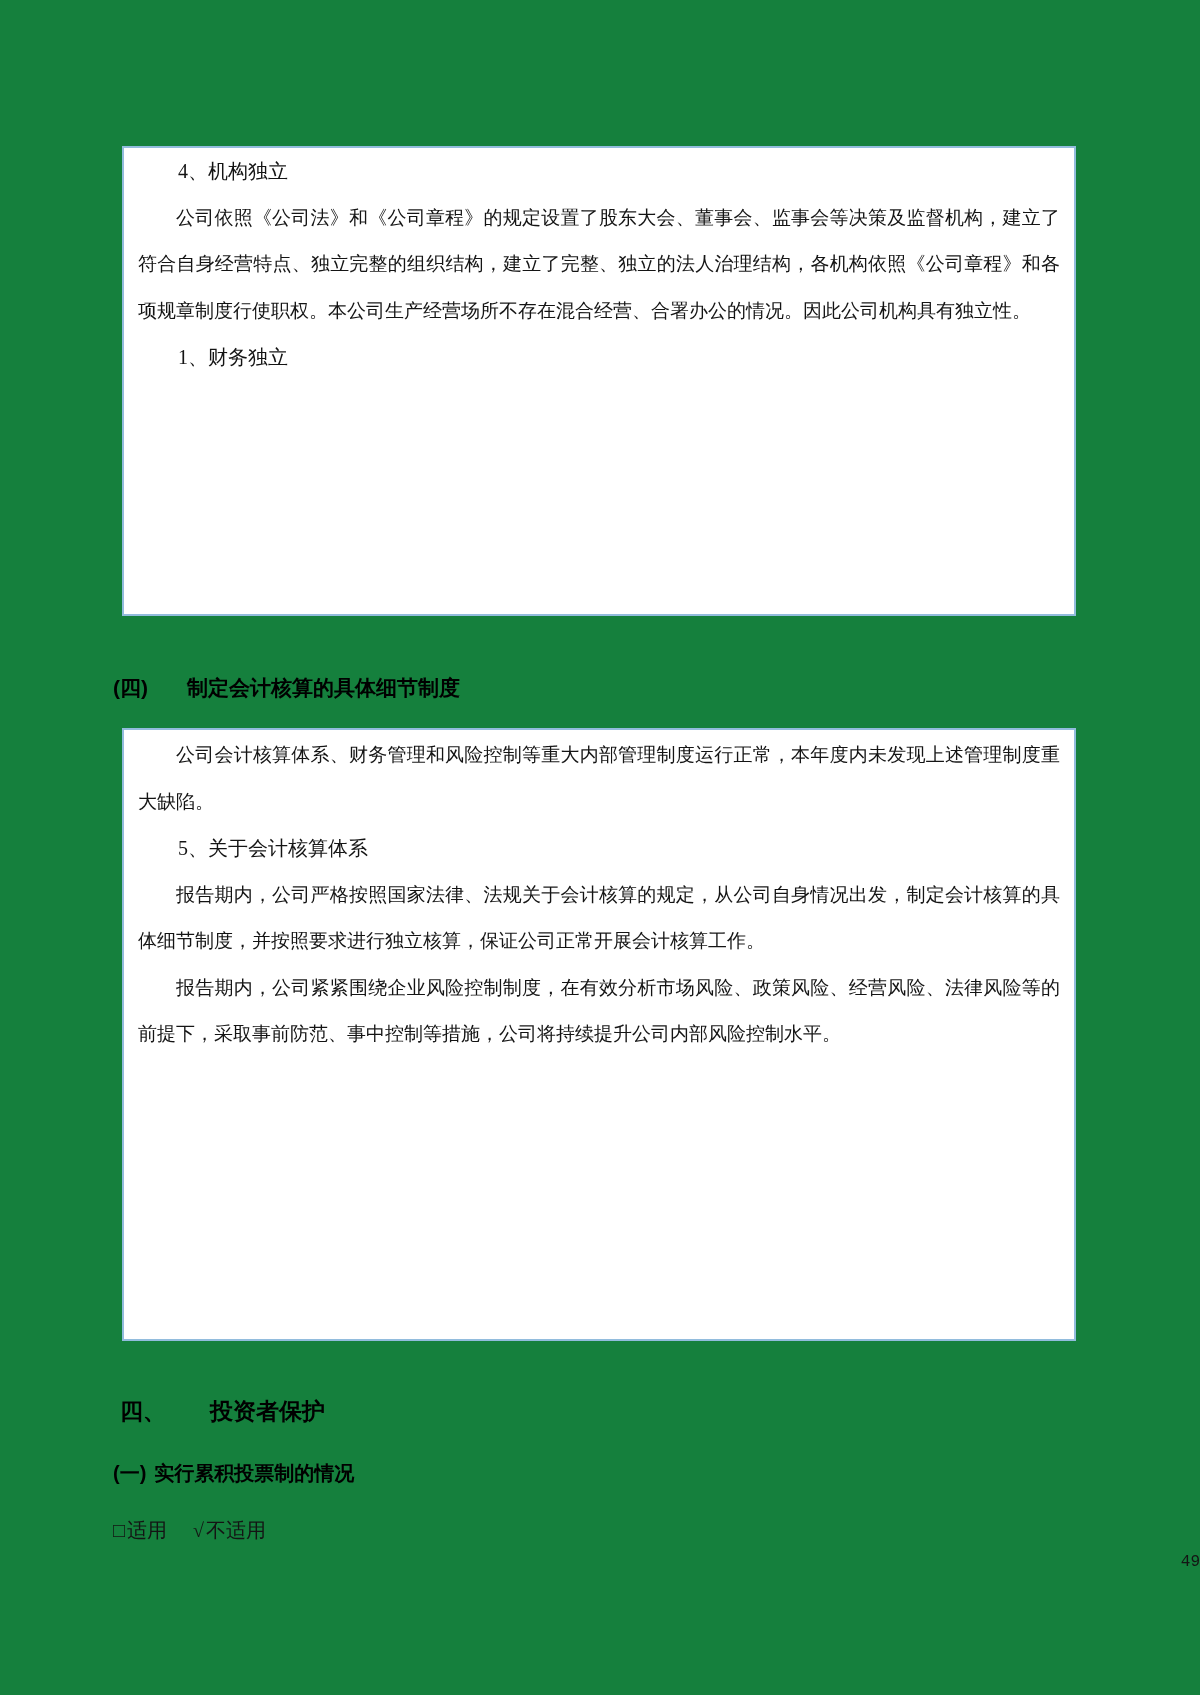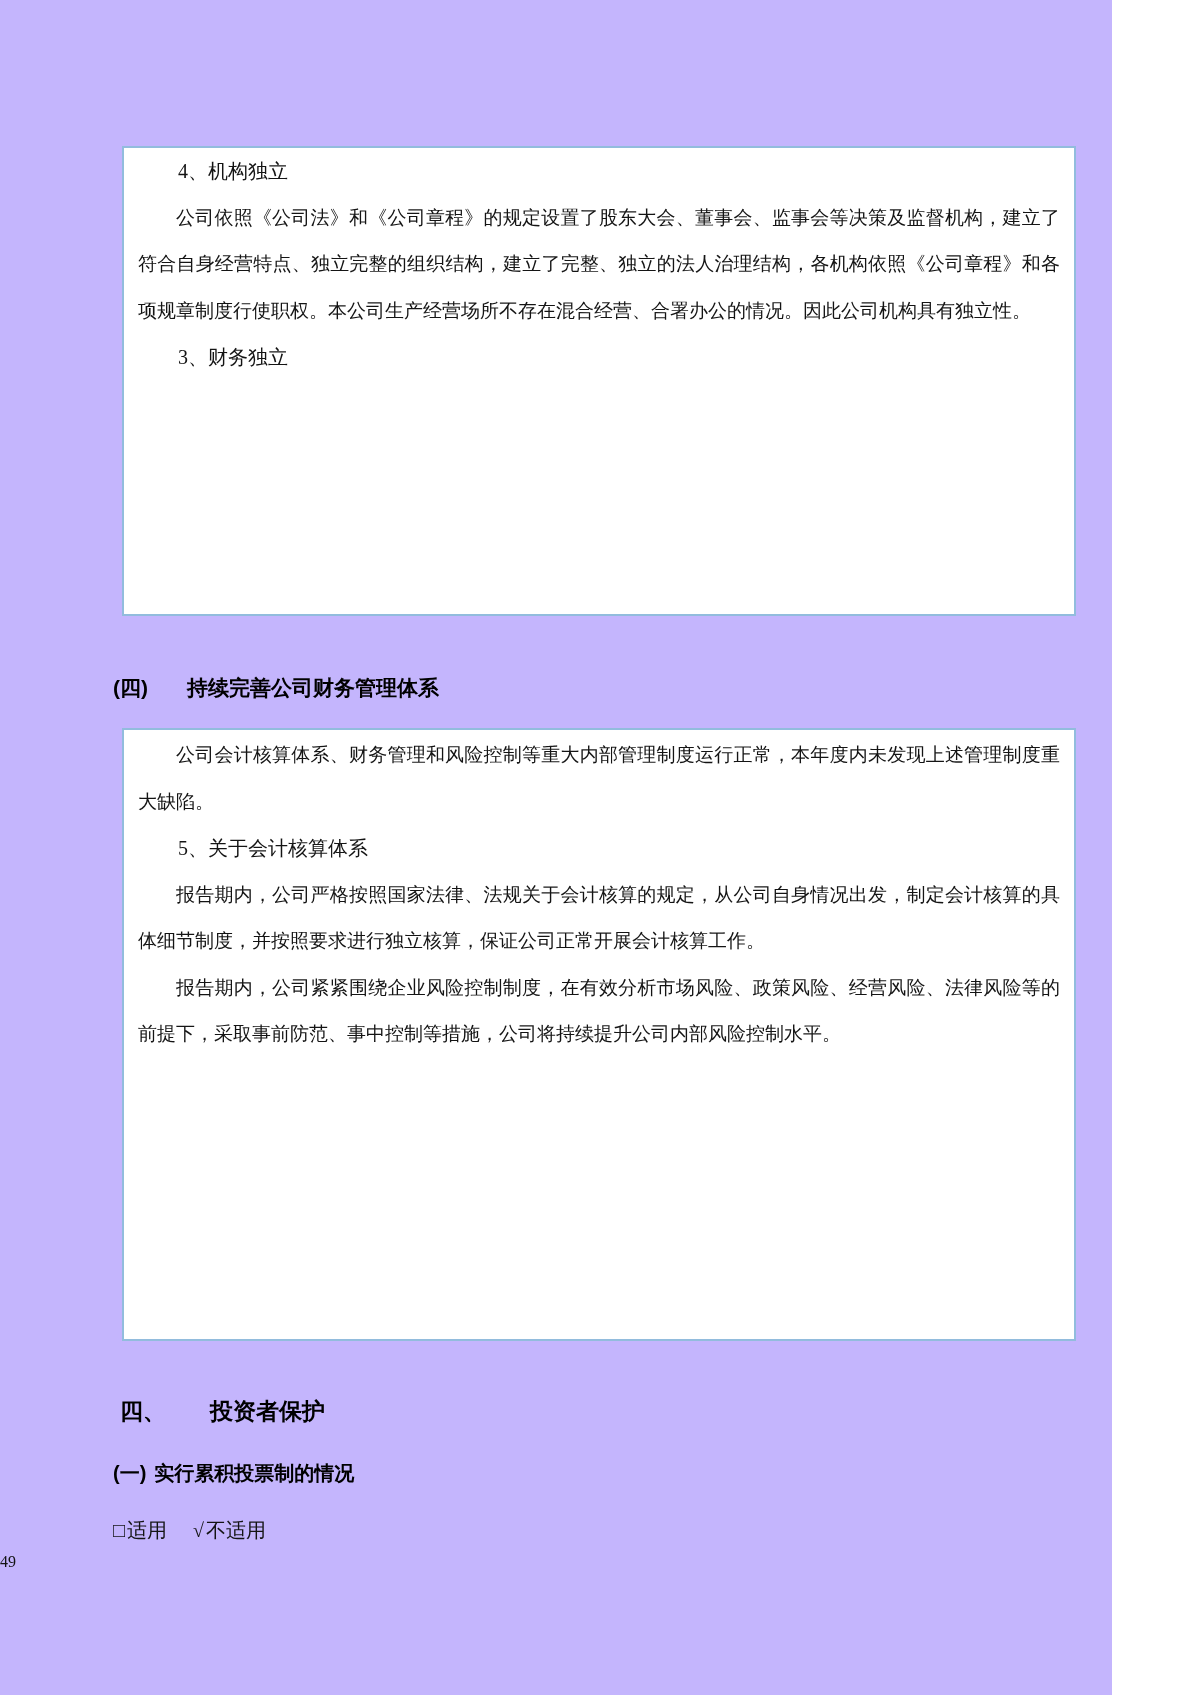--- a/index.html
+++ b/index.html
@@ -2,23 +2,23 @@
 <html><head>
 <meta charset="utf-8">
 <style>
   html, body {
     margin: 0;
     padding: 0;
     background: #ffffff;
   }
   .page {
     position: relative;
-    width: 1112px;
+    width: 1200px;
     height: 1695px;
-    background: #c4b5fd;
+    background: #15803d;
     color: #141414;
     font-family: "Liberation Serif", "DejaVu Serif", serif;
     overflow: hidden;
   }
   
   .textbox {
     position: absolute;
     left: 122px;
     width: 954px;
     box-sizing: border-box;
@@ -102,41 +102,41 @@
     align-items: baseline;
   }
   .applicability .gap { display: inline-block; width: 26px; }
   .applicability .sym { margin-right: 2px; }
 
   .page-number {
     position: absolute;
     left: 0;
     top: 1552px;
     width: 100%;
-    text-align: left;
+    text-align: right;
     font-size: 16px;
     line-height: 20px;
     color: #141414;
-    font-family: Liberation Serif, serif;
+    font-family: Liberation Mono, monospace;
   }
 </style>
 </head>
 <body>
 
 <div class="page">
 
   <div class="textbox box-independence">
     <p class="doc-subhead">4、机构独立</p>
     <p class="doc-line">公司依照《公司法》和《公司章程》的规定设置了股东大会、董事会、监事会等决策及监督机构，建立了符合自身经营特点、独立完整的组织结构，建立了完整、独立的法人治理结构，各机构依照《公司章程》和各项规章制度行使职权。本公司生产经营场所不存在混合经营、合署办公的情况。因此公司机构具有独立性。</p>
-    <p class="doc-subhead">3、财务独立</p>
+    <p class="doc-subhead">1、财务独立</p>
   </div>
 
   <div class="heading-l2">
     <span class="num">(四)</span>
-    <span class="title">持续完善公司财务管理体系</span>
+    <span class="title">制定会计核算的具体细节制度</span>
   </div>
 
   <div class="textbox box-evaluation">
     <p class="doc-line">公司会计核算体系、财务管理和风险控制等重大内部管理制度运行正常，本年度内未发现上述管理制度重大缺陷。</p>
     <p class="doc-subhead">5、关于会计核算体系</p>
     <p class="doc-line">报告期内，公司严格按照国家法律、法规关于会计核算的规定，从公司自身情况出发，制定会计核算的具体细节制度，并按照要求进行独立核算，保证公司正常开展会计核算工作。</p>
     <p class="doc-line">报告期内，公司紧紧围绕企业风险控制制度，在有效分析市场风险、政策风险、经营风险、法律风险等的前提下，采取事前防范、事中控制等措施，公司将持续提升公司内部风险控制水平。</p>
   </div>
 
   <div class="heading-l1">

